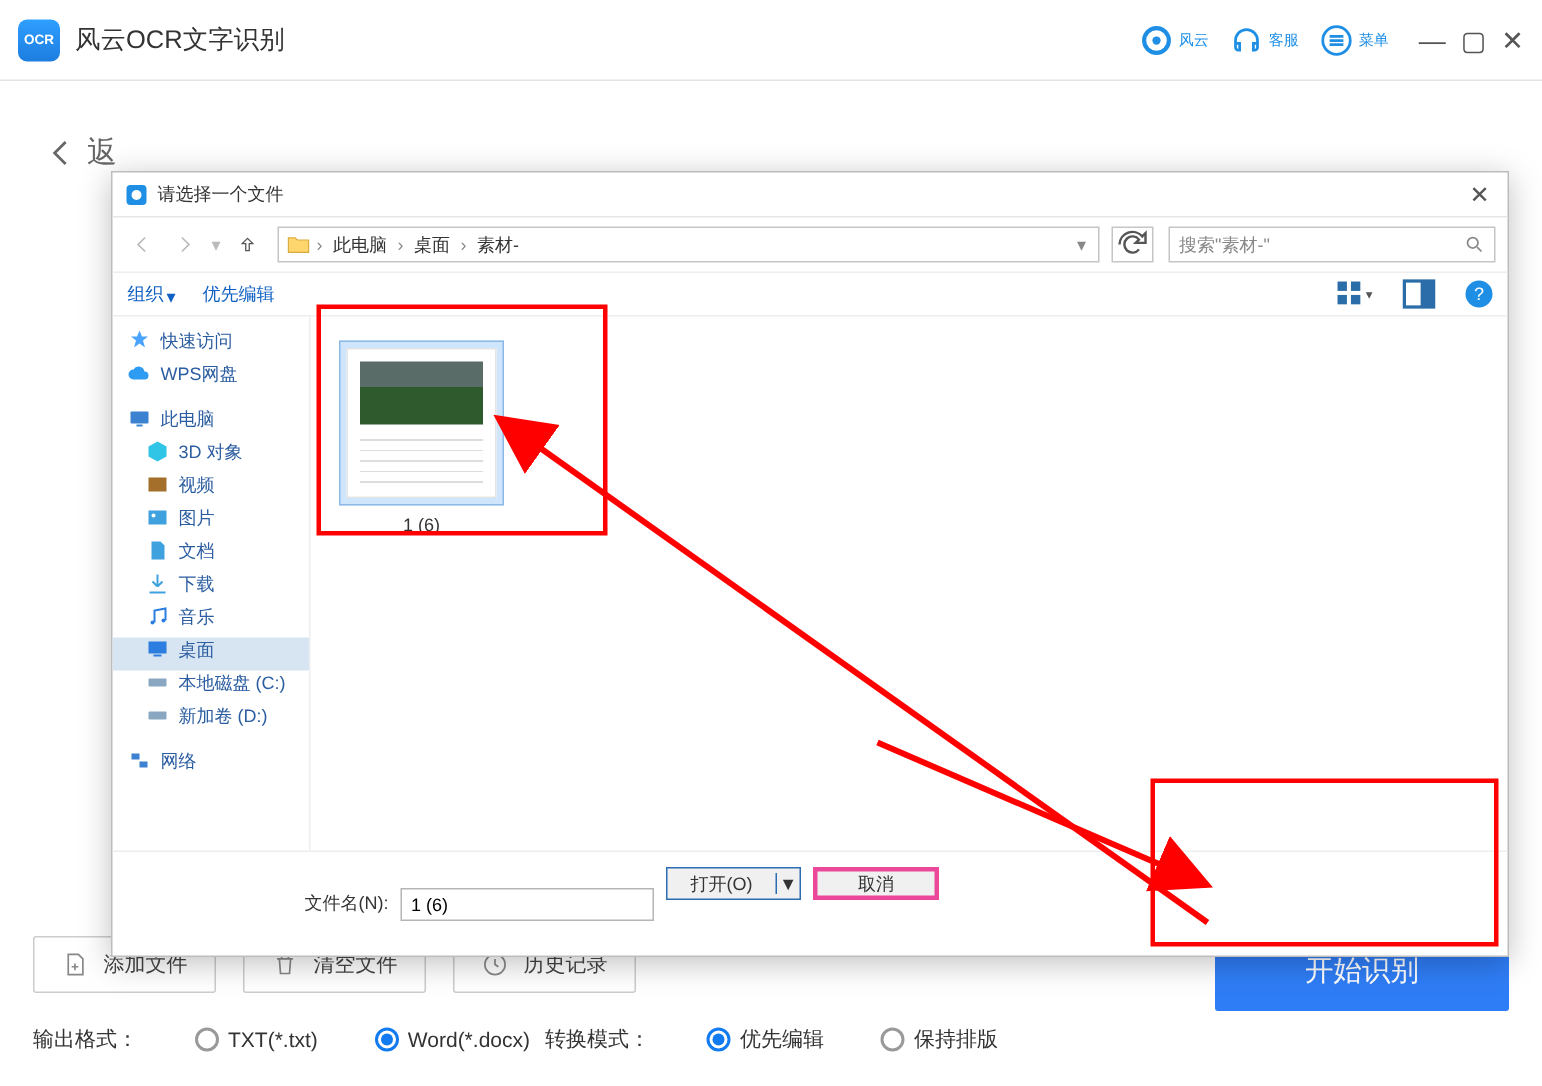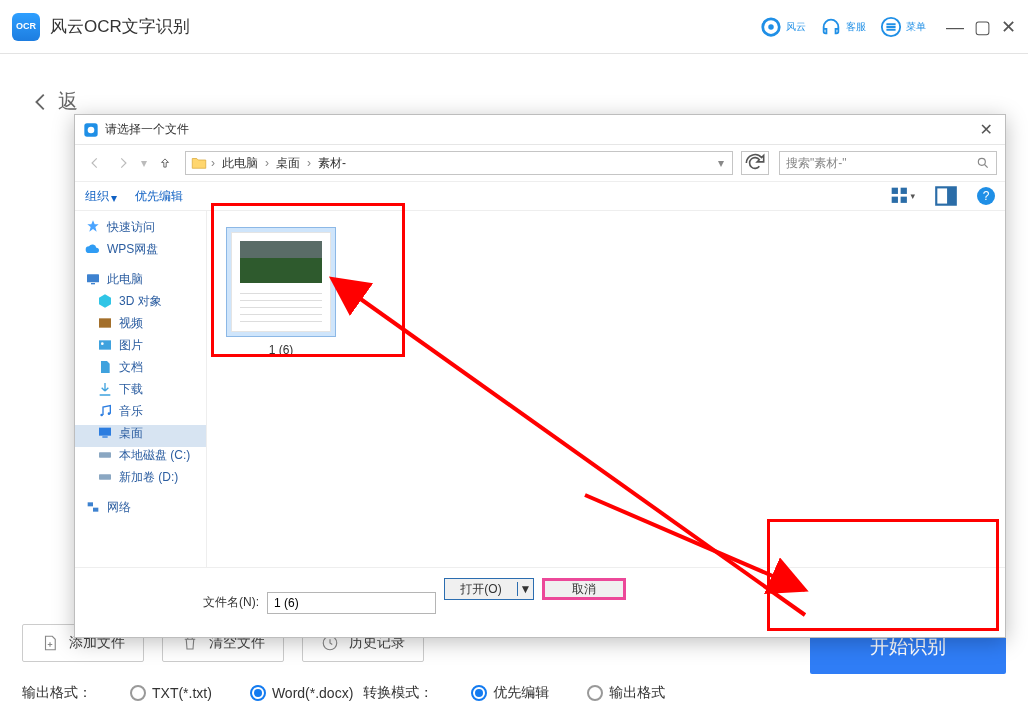--- a/index.html
+++ b/index.html
@@ -179,21 +179,21 @@
             <span class="dot"></span>
             <span>Word(*.docx)</span>
           </label>
         <span class="opt-label" style="margin-left:6px;">转换模式：</span>
         <label class="radio checked">
             <span class="dot"></span>
             <span>优先编辑</span>
           </label>
         <label class="radio">
             <span class="dot"></span>
-            <span>输出格式</span>
+            <span>保持排版</span>
           </label>
       </div>
     </div>
   </div>
 
   <div class="dialog">
     <div class="dlg-title">
       <svg class="icon" viewBox="0 0 24 24">
           <rect x="2" y="2" width="20" height="20" rx="4" fill="#1f8fe6"></rect>
           <circle cx="12" cy="12" r="5" fill="#fff"></circle>

